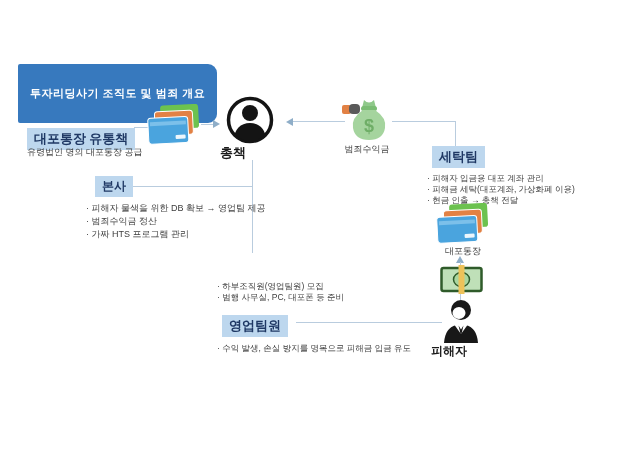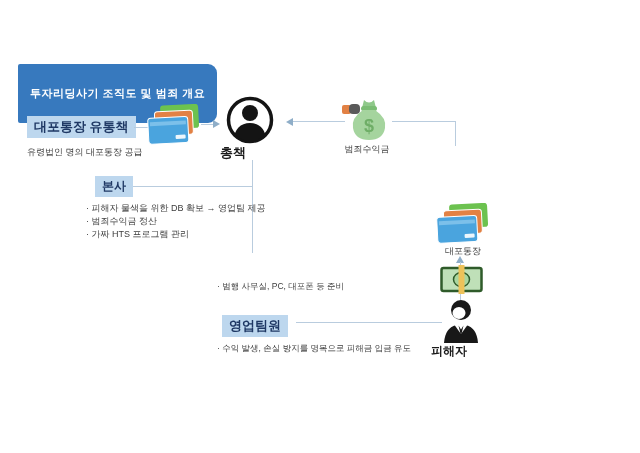--- a/index.html
+++ b/index.html
@@ -25,21 +25,21 @@
   .icon-caption{font-size:9px;color:#3d3d3d;text-align:center;white-space:nowrap;}
   .big-caption{font-size:13px;color:#1a1a1a;font-weight:bold;white-space:nowrap;}
 </style>
 </head>
 <body>
 
 <div class="canvas">
 
   <div class="abs title-badge" style="left:18px;top:64px;">투자리딩사기 조직도 및 범죄 개요</div>
 
-  <div class="abs node-label lbl-13" style="left:27px;top:116px;">대포통장 유통책</div>
+  <div class="abs node-label lbl-13" style="left:27px;top:128px;font-family:Liberation Serif, serif;">대포통장 유통책</div>
   <div class="abs hline" style="left:134px;top:127px;width:15px;"></div>
   <div class="abs bullets f9" style="left:20px;top:146px;">
     <div class="indent">유령법인 명의 대포통장 공급</div>
   </div>
 
   <svg class="abs" style="left:147px;top:104px;" width="54" height="42" viewBox="0 0 54 42">
     <g transform="rotate(-3 27 21)">
       <rect x="14" y="1" width="38" height="24" rx="3" fill="#6CC24F"></rect>
       <rect x="8" y="7" width="38" height="24" rx="3" fill="#E28144" stroke="#ffffff" stroke-width="1"></rect>
       <rect x="1" y="13" width="40" height="26" rx="3" fill="#4AA4DE" stroke="#ffffff" stroke-width="1"></rect>
@@ -76,20 +76,26 @@
     <path d="M22 6 Q27 11 32 6 L34 14 L20 14 Z" fill="#8FC98A"></path>
     <rect x="19" y="12" width="16" height="5" rx="2.5" fill="#7BBD74"></rect>
     <path d="M21 16 h12 Q45 24 43 34 Q41 46 27 46 Q13 46 11 34 Q9 24 21 16 Z" fill="#A5D49E"></path>
     <text x="27" y="38" font-size="18" font-weight="bold" fill="#6FAE67" text-anchor="middle" font-family="Liberation Sans, sans-serif">$</text>
   </svg>
   <div class="abs icon-caption" style="left:337px;top:143px;width:60px;">범죄수익금</div>
 
   <div class="abs hline" style="left:392px;top:121px;width:64px;"></div>
   <div class="abs vline" style="left:455px;top:121px;height:25px;"></div>
 
+  <div class="abs node-label lbl-13" style="left:432px;top:146px;">세탁팀</div>
+  <div class="abs bullets f85" style="left:427px;top:173px;">
+    <div>· 피해자 입금용 대포 계좌 관리</div>
+    <div>· 피해금 세탁(대포계좌, 가상화폐 이용)</div>
+    <div>· 현금 인출 → 총책 전달</div>
+  </div>
 
   <svg class="abs" style="left:436px;top:203px;" width="54" height="42" viewBox="0 0 54 42">
     <g transform="rotate(-3 27 21)">
       <rect x="14" y="1" width="38" height="24" rx="3" fill="#6CC24F"></rect>
       <rect x="8" y="7" width="38" height="24" rx="3" fill="#E28144" stroke="#ffffff" stroke-width="1"></rect>
       <rect x="1" y="13" width="40" height="26" rx="3" fill="#4AA4DE" stroke="#ffffff" stroke-width="1"></rect>
       <rect x="3" y="17" width="36" height="4" fill="#7CC0EA"></rect>
       <rect x="28" y="31" width="10" height="4" rx="1" fill="#ffffff" opacity="0.9"></rect>
     </g>
   </svg>
@@ -115,20 +121,21 @@
 
   <div class="abs node-label lbl-12" style="left:95px;top:176px;">본사</div>
   <div class="abs hline" style="left:133px;top:186px;width:119px;"></div>
   <div class="abs bullets f9" style="left:86px;top:202px;">
     <div>· 피해자 물색을 위한 DB 확보 → 영업팀 제공</div>
     <div>· 범죄수익금 정산</div>
     <div>· 가짜 HTS 프로그램 관리</div>
   </div>
 
   <div class="abs bullets f85" style="left:217px;top:281px;">
+    <div>· 하부조직원(영업팀원) 모집</div>
     <div>· 범행 사무실, PC, 대포폰 등 준비</div>
   </div>
 
   <div class="abs node-label lbl-13" style="left:222px;top:315px;">영업팀원</div>
   <div class="abs hline" style="left:296px;top:322px;width:146px;"></div>
   <div class="abs bullets f85" style="left:217px;top:343px;">
     <div>· 수익 발생, 손실 방지를 명목으로 피해금 입금 유도</div>
   </div>
 
 </div>

